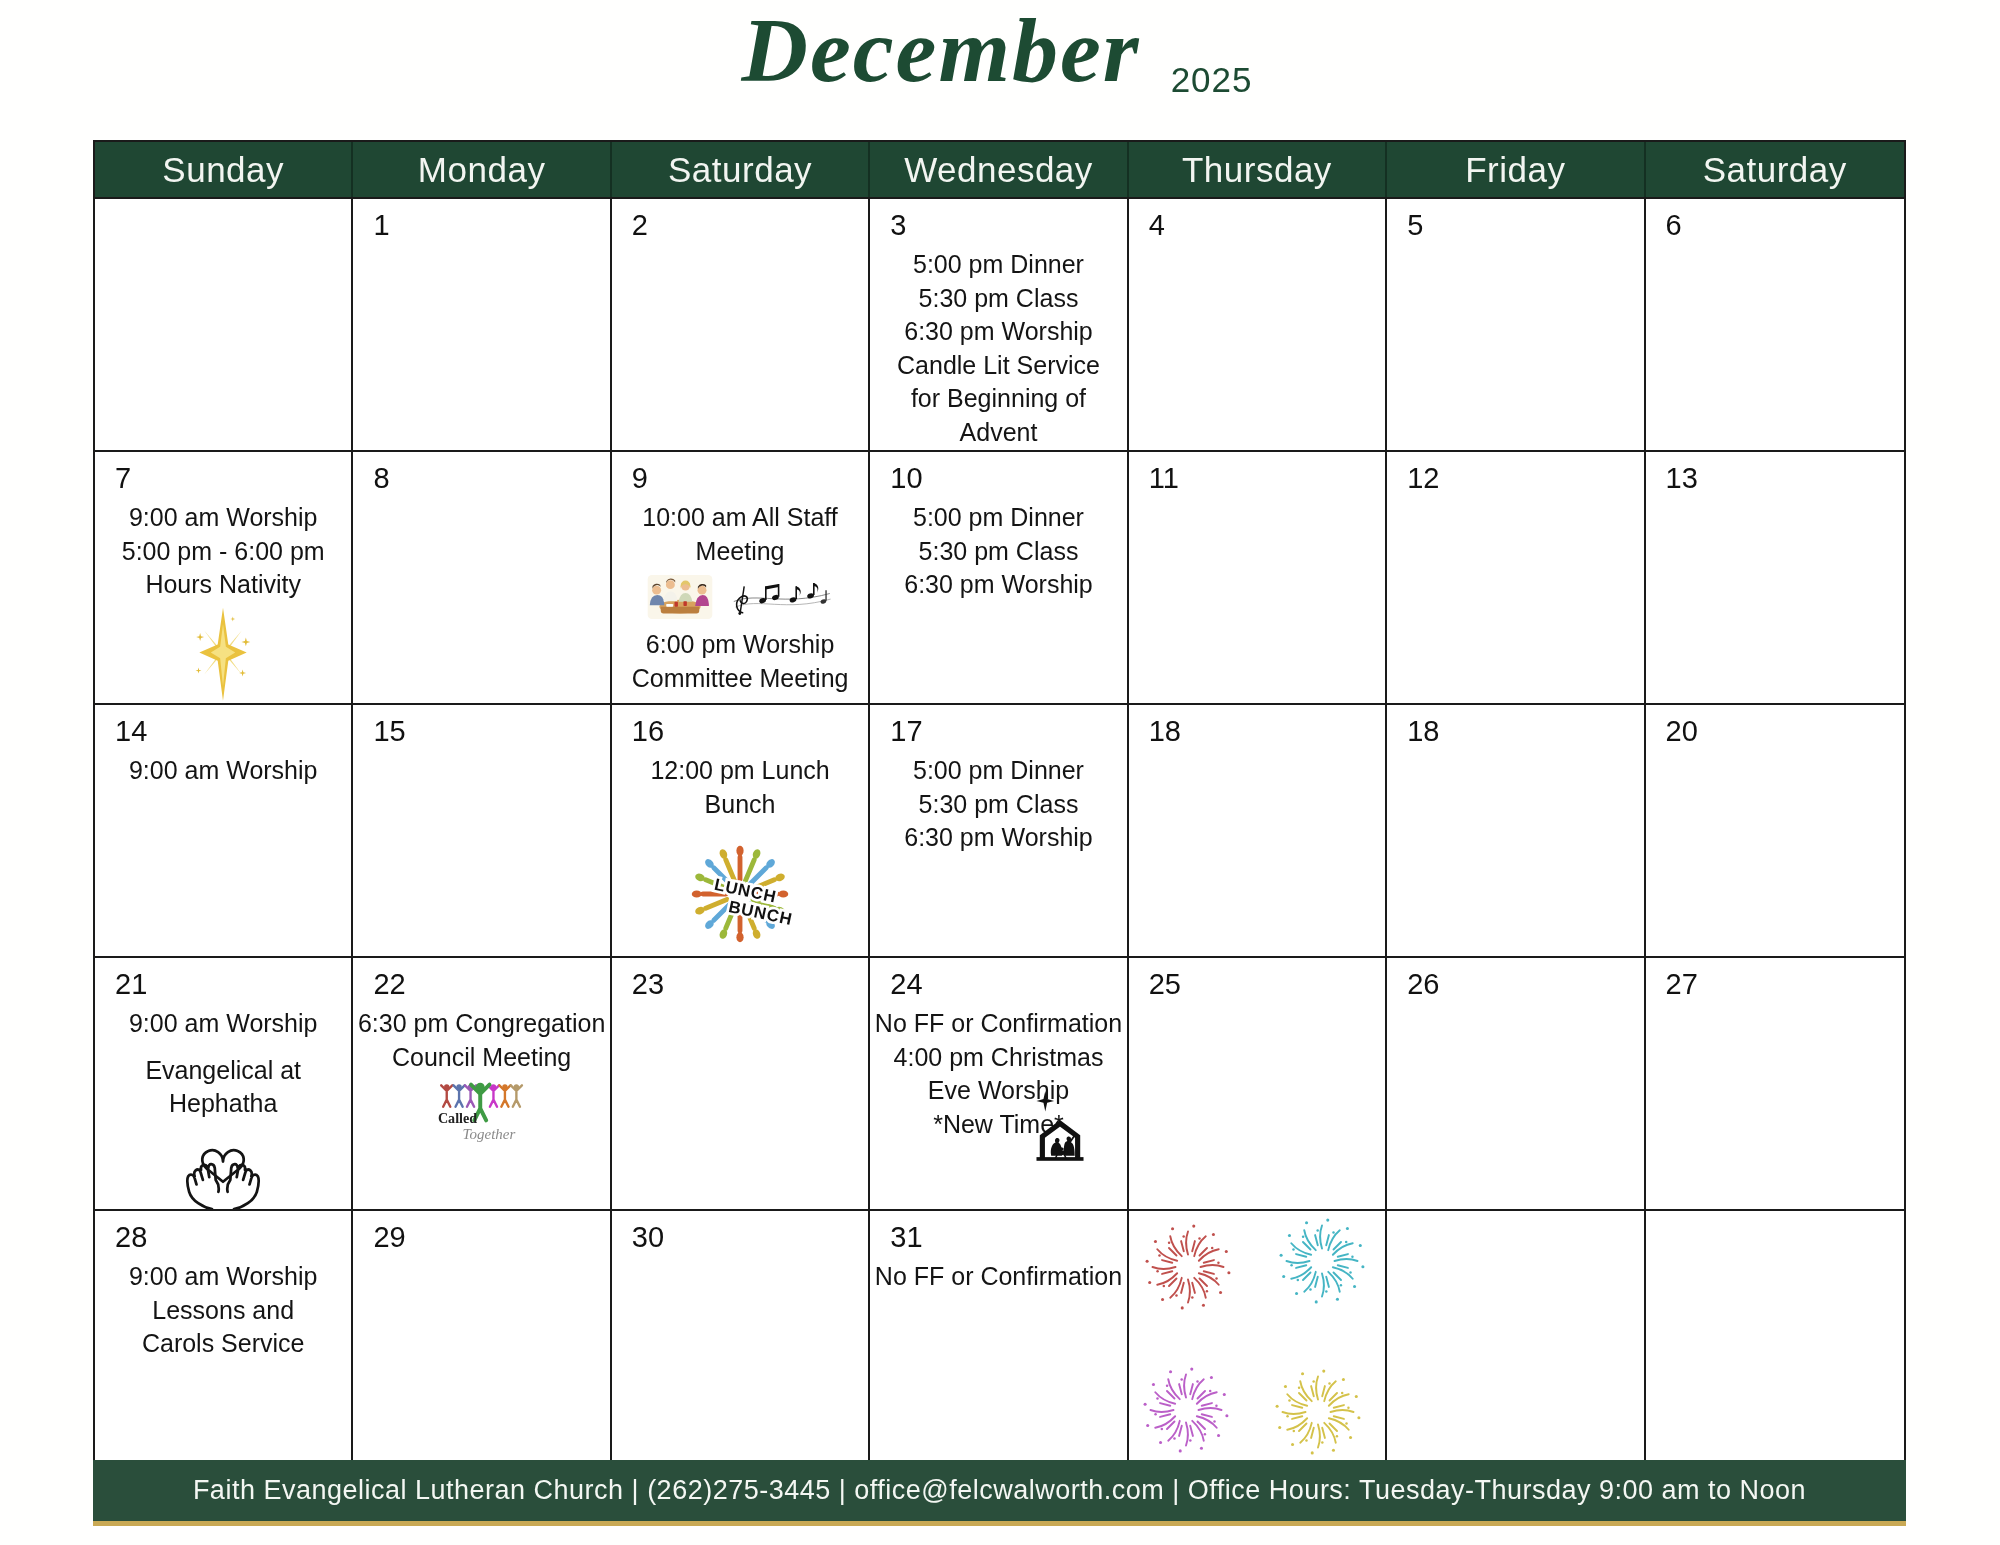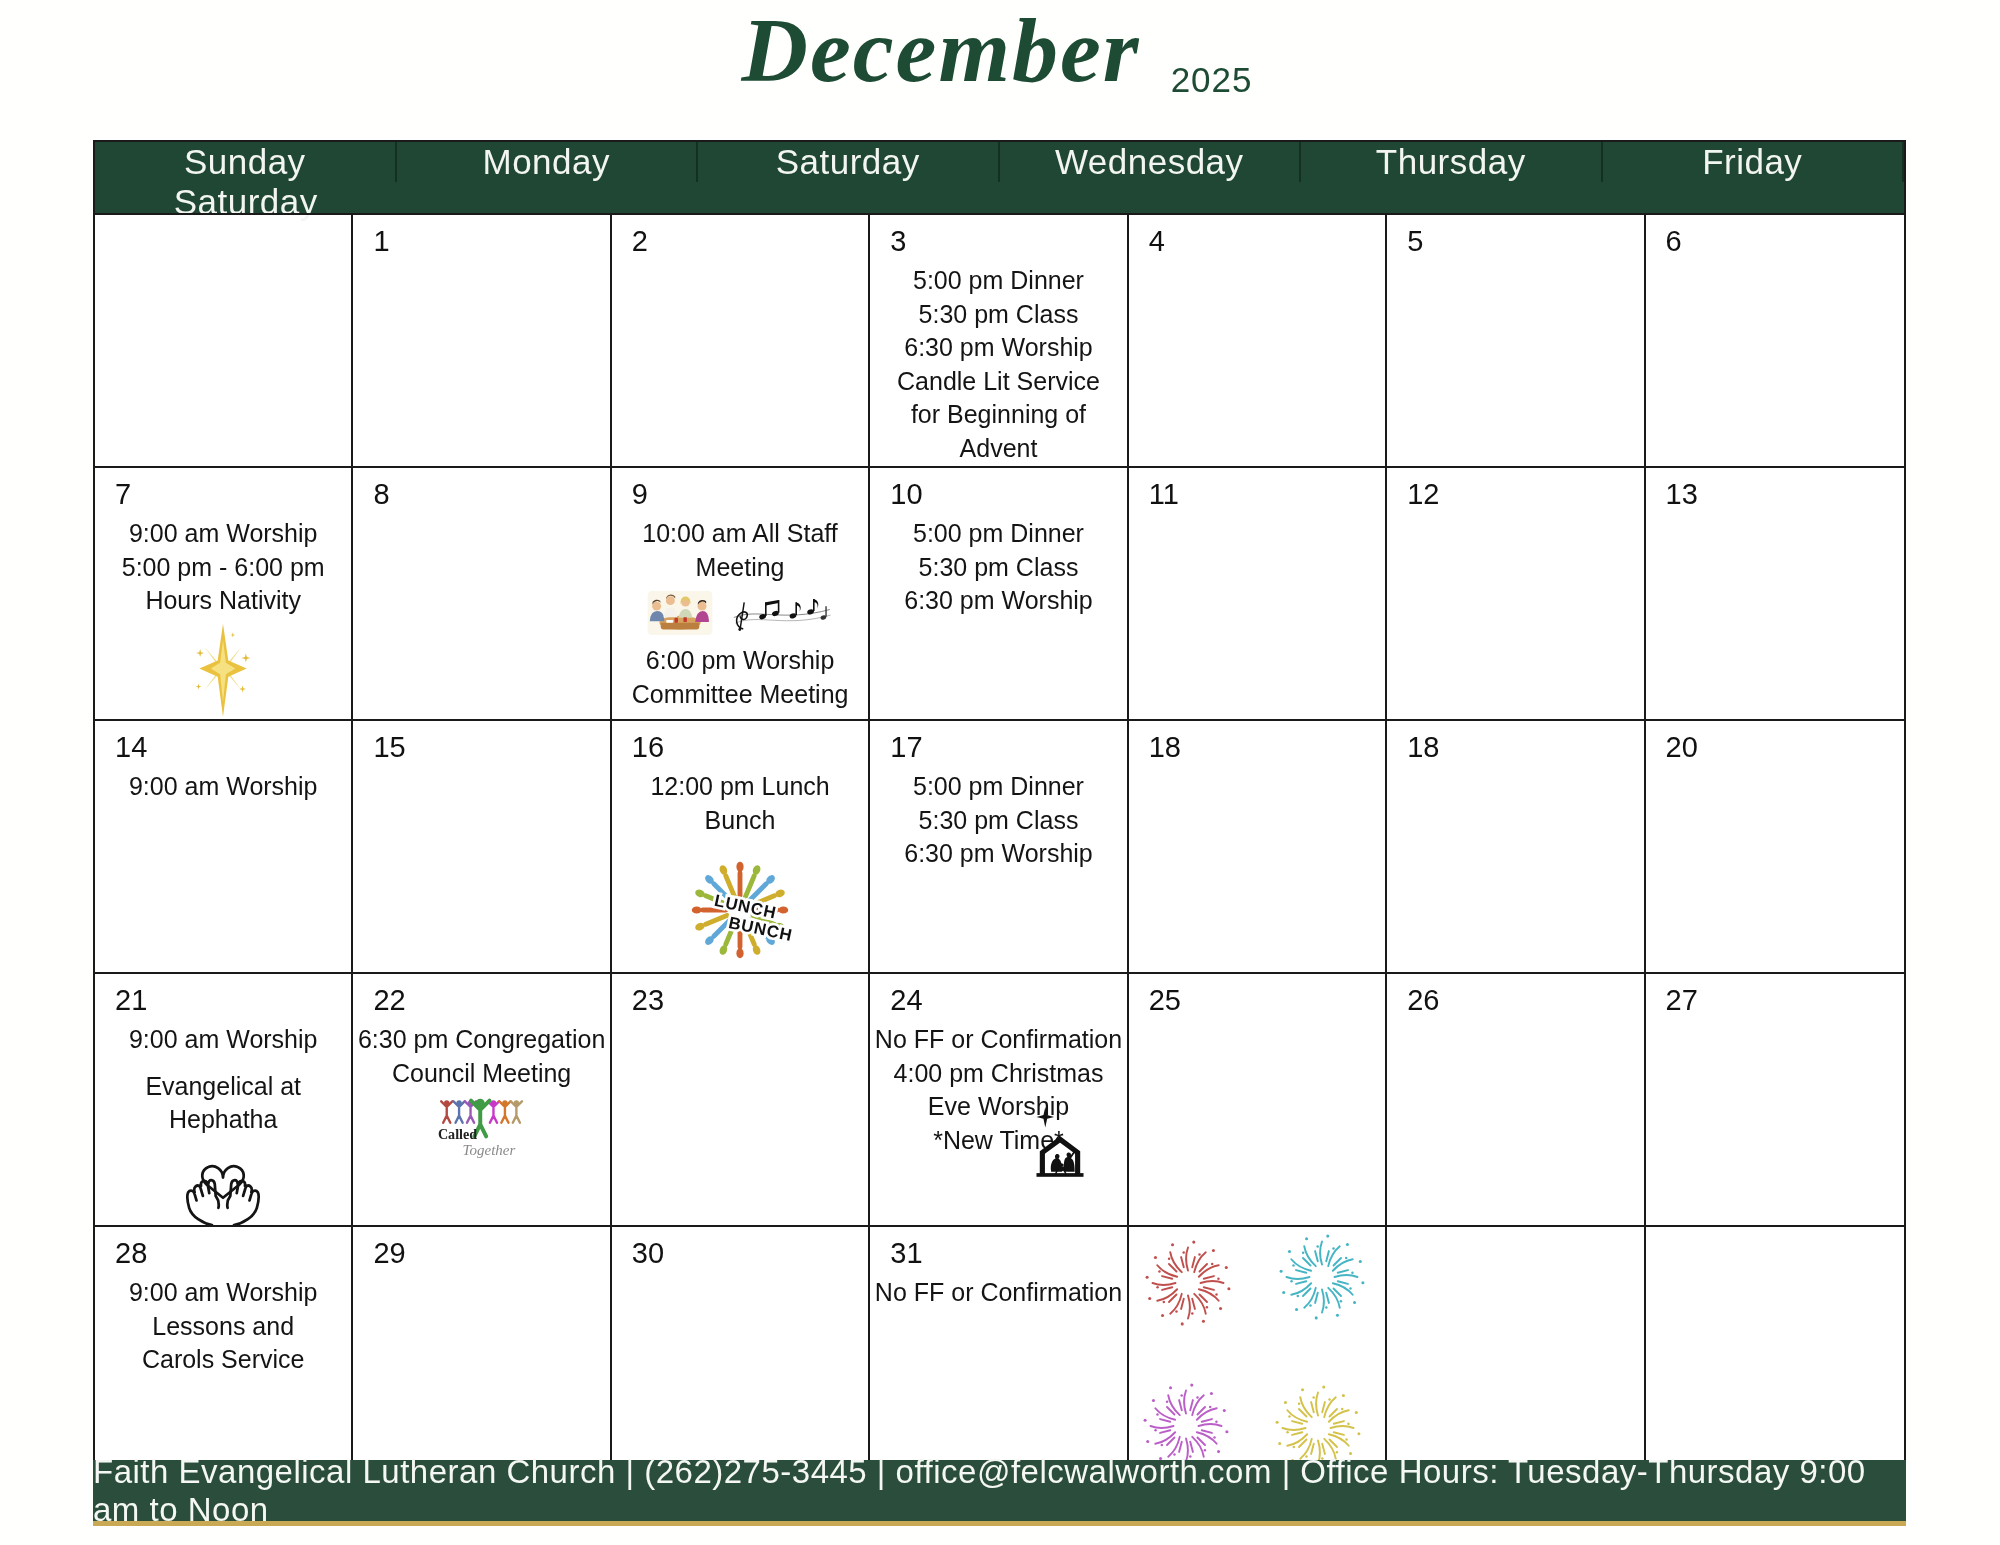--- a/index.html
+++ b/index.html
@@ -13,21 +13,21 @@
     font-family:"Liberation Sans",sans-serif;color:#141414;overflow:hidden;
   }
   
   .title-row{position:absolute;top:0;left:0;width:100%;height:112px;
     display:flex;justify-content:center;align-items:flex-start}
   .month{font-family:"Liberation Serif",serif;font-style:italic;font-weight:bold;
     font-size:92px;line-height:1.1;color:var(--title-green);letter-spacing:2px}
   .year{font-size:35px;color:var(--title-green);margin:60px 6px 0 30px;letter-spacing:1px}
   
   .grid{position:absolute;left:93px;top:140px;width:1813px;border:2px solid var(--grid-line);background:#fff}
-  .header-row{display:grid;grid-template-columns:repeat(6,1fr);height:71px;background:var(--header-green)}
+  .header-row{display:grid;grid-template-columns:repeat(7,1fr);height:55px;background:var(--header-green)}
   .header-cell{display:flex;align-items:center;justify-content:center;color:#f2f5f1;
     font-size:35px;letter-spacing:.5px;border-right:2px solid #143022}
   .header-cell:last-child{border-right:none}
   .week{display:grid;grid-template-columns:repeat(7,1fr);height:253px}
   .cell{border-right:2px solid var(--grid-line);border-top:2px solid var(--grid-line);
     position:relative;overflow:hidden}
   .cell:last-child{border-right:none}
   .daynum{font-size:29px;padding:10px 0 0 20px;color:#111}
   .events{margin-top:6px;text-align:center;font-size:25px;line-height:1.34;color:#141414}
   .evline:empty{height:13px}
@@ -41,21 +41,21 @@
   .fw{position:absolute;line-height:0}
   .fw svg{display:block}
   .fw-tl{left:10px;top:8px}
   .fw-tr{right:14px;top:2px}
   .fw-bl{left:8px;bottom:4px}
   .fw-br{right:18px;bottom:2px}
   
   .footer{position:absolute;left:93px;top:1460px;width:1813px;height:66px;
     background:var(--footer-green);border-bottom:5px solid var(--gold);
     display:flex;align-items:center;justify-content:center}
-  .footer span{color:#f4f7f3;font-size:33px;letter-spacing:.5px}
+  .footer span{color:#f4f7f3;font-size:27px;letter-spacing:.5px}
 </style>
 </head>
 <body>
 
 <div class="title-row">
   <div class="month">December</div>
   <div class="year">2025</div>
 </div>
 
 <div class="grid">

